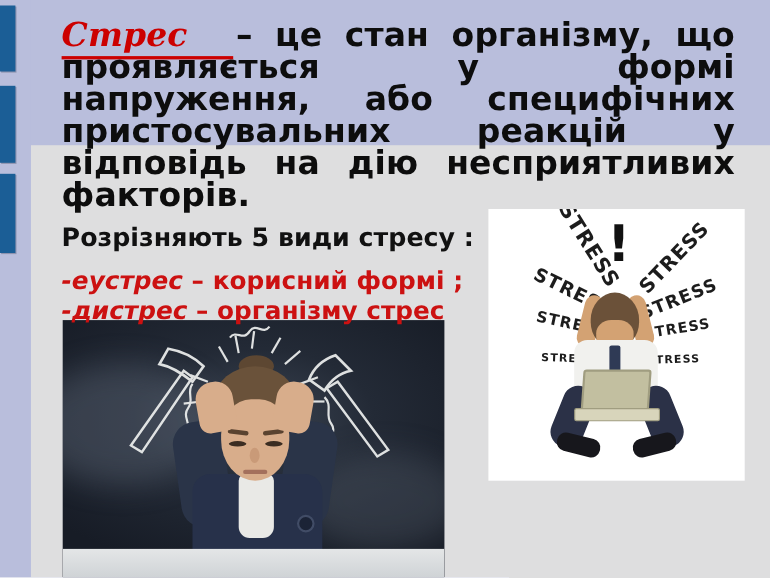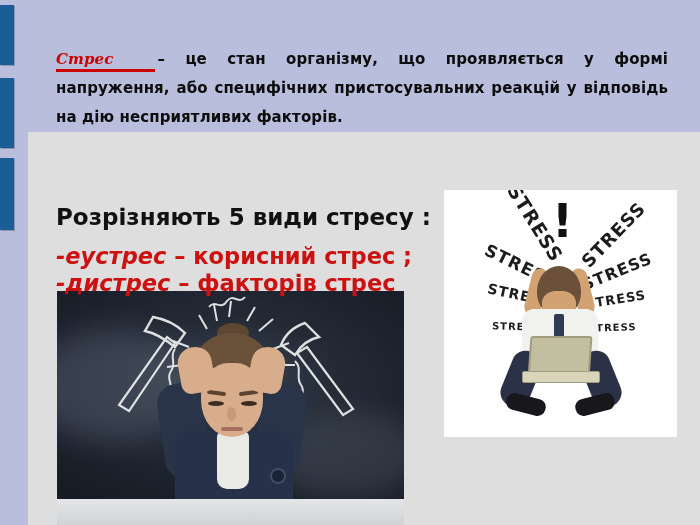--- a/index.html
+++ b/index.html
@@ -47,28 +47,27 @@
   .accent-1 { top: 5px;   height: 60px; }
   .accent-2 { top: 78px;  height: 70px; }
   .accent-3 { top: 158px; height: 72px; }
 
   
   .def-para {
     position: absolute;
     left: 56px; top: 18px;
     width: 612px;
     font-family: "DejaVu Sans", sans-serif;
-    font-size: 15px;
+    font-size: 30px;
     line-height: 29px;
     font-weight: bold;
     color: #0d0d0d;
     text-align: justify;
     text-justify: inter-word;
     letter-spacing: 0.1px;
-    margin-top: 27px;
   }
   .def-para .term {
     font-family: "DejaVu Serif", serif;
     font-style: italic;
     font-weight: bold;
     color: #cc0000;
     border-bottom: 3px solid #cc0000;
     padding-right: 42px;
     padding-bottom: 1px;
     margin-right: 2px;
@@ -352,27 +351,27 @@
 
   <div class="def-para">
     <span class="term">Стрес</span><span class="term-rest">– це стан організму, що проявляється у формі напруження, або специфічних пристосувальних реакцій у відповідь на дію несприятливих факторів.</span>
   </div>
 
   <div class="types-head">Розрізняють 5 види стресу :</div>
 
   <div class="type-line type-1 clip-over">
     <span class="ital">-еустрес</span>
     <span class="plain">–</span>
-    <span class="plain">корисний стрес ;</span>
+    <span class="plain">корисний формі ;</span>
   </div>
 
   <div class="type-line type-2 clip-over">
     <span class="ital">-дистрес</span>
     <span class="plain">–</span>
-    <span class="plain">факторів стрес</span>
+    <span class="plain">організму стрес</span>
   </div>
 
   <div class="pic-woman">
     <div class="cloud-a"></div>
     <div class="cloud-b"></div>
 
     <svg class="chalk" width="347" height="234" viewBox="0 0 347 234">
 
       <path d="M96 26 C108 28 120 34 128 42 L118 56 C108 48 98 42 88 40 Z" stroke-width="2.4"></path>
       <path d="M118 52 L72 120 L62 114 L110 46 Z" stroke-width="2.2"></path>

